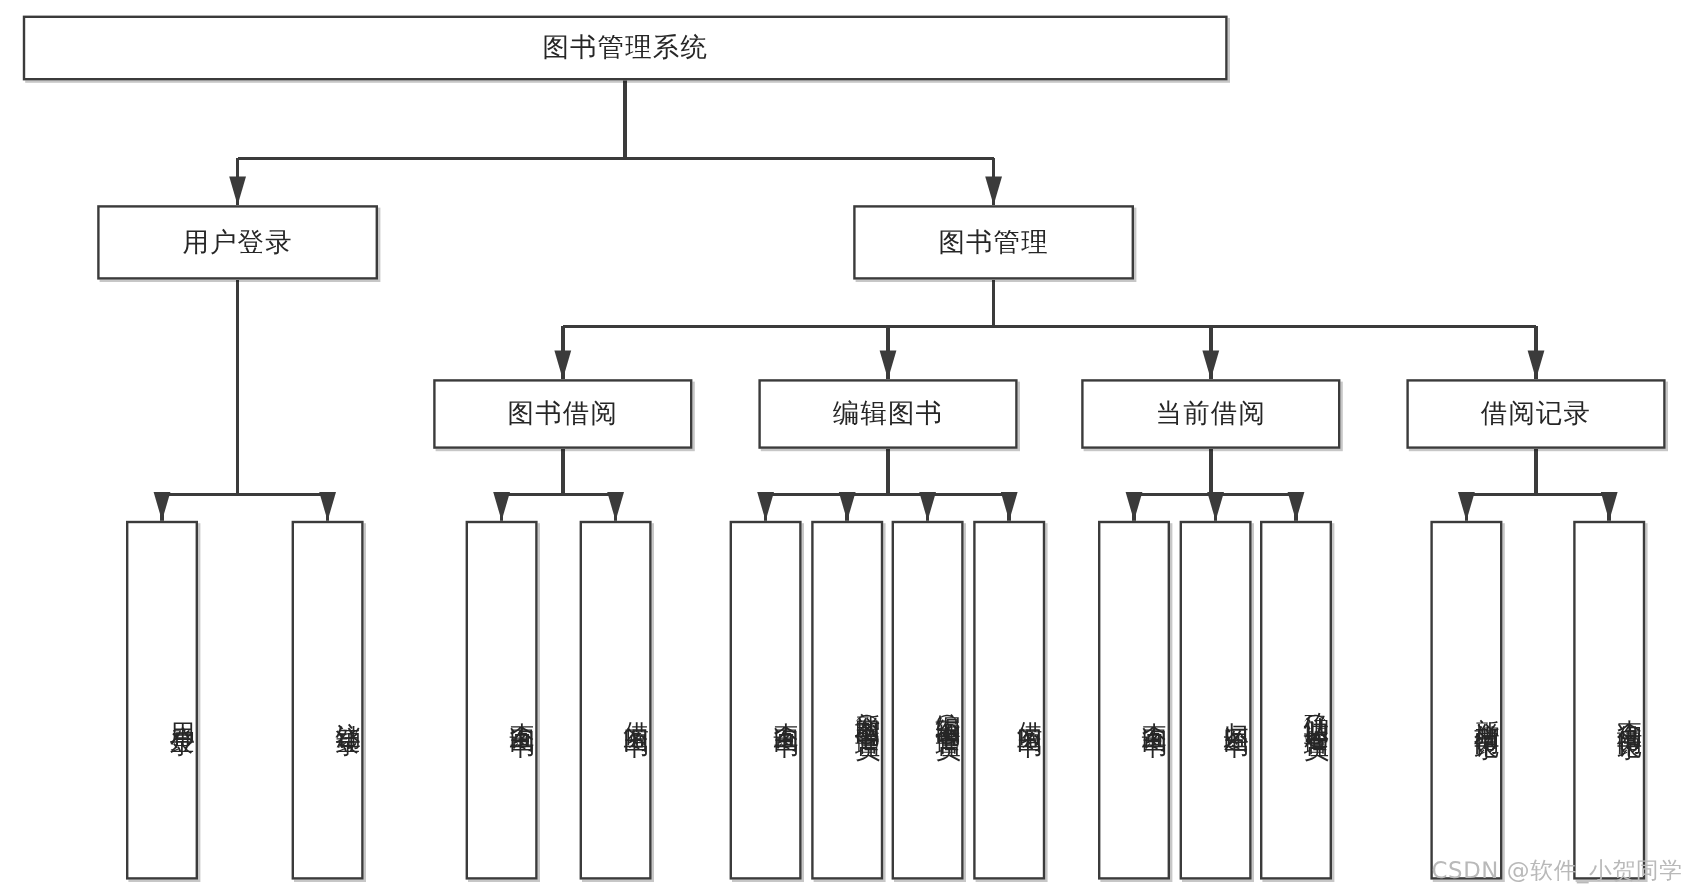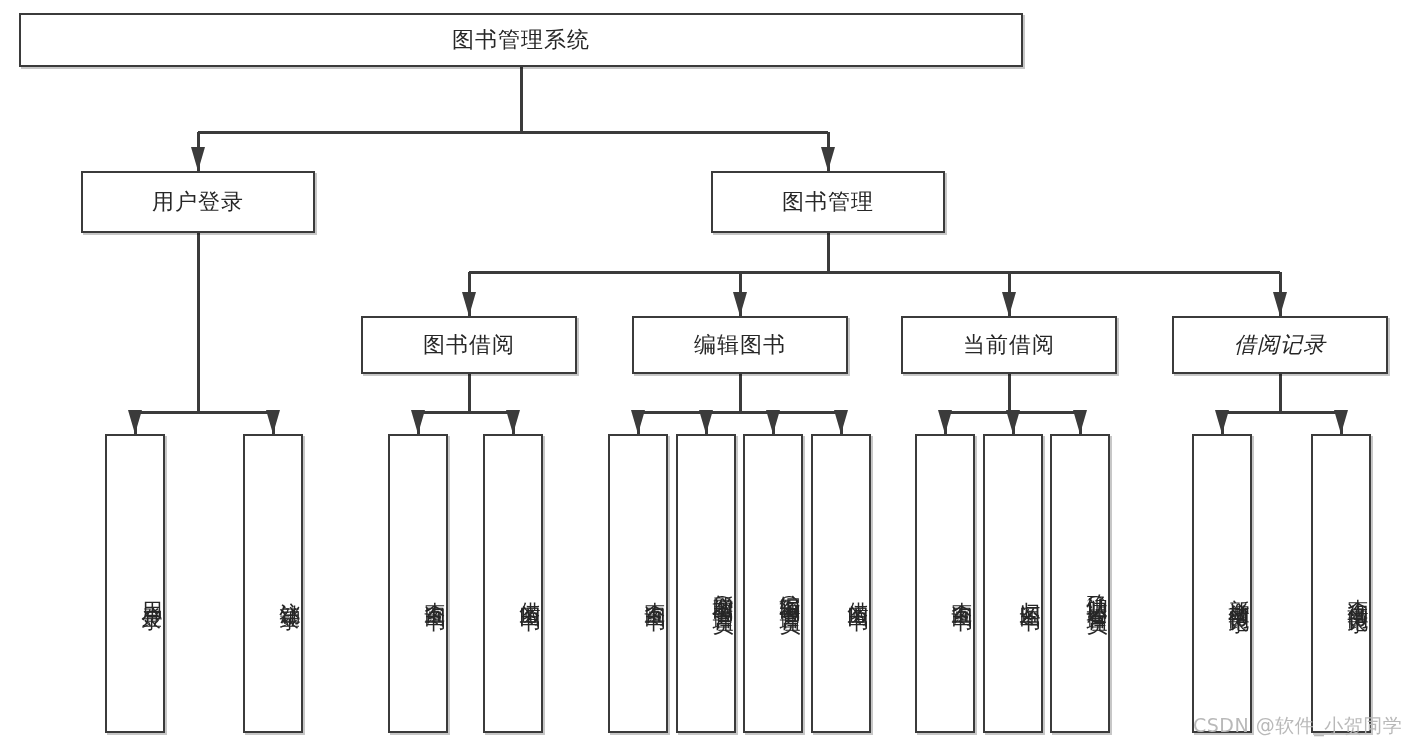--- a/index.html
+++ b/index.html
@@ -139,21 +139,21 @@
 
   <div class="node horiz" style="left:361px;top:316px;width:216px;height:58px;">
     <span class="txt">图书借阅</span>
   </div>
   <div class="node horiz" style="left:632px;top:316px;width:216px;height:58px;">
     <span class="txt">编辑图书</span>
   </div>
   <div class="node horiz" style="left:901px;top:316px;width:216px;height:58px;">
     <span class="txt">当前借阅</span>
   </div>
-  <div class="node horiz" style="left:1172px;top:316px;width:216px;height:58px;font-style:italic;">
+  <div class="node horiz" style="left:1172px;top:316px;width:216px;height:58px;">
     <span class="txt">借阅记录</span>
   </div>
 
   <div class="node vert" style="left:105px;top:434px;width:60px;height:299px;">
     <span class="txt">用户登录</span>
   </div>
   <div class="node vert" style="left:243px;top:434px;width:60px;height:299px;">
     <span class="txt">注销登录</span>
   </div>
 

